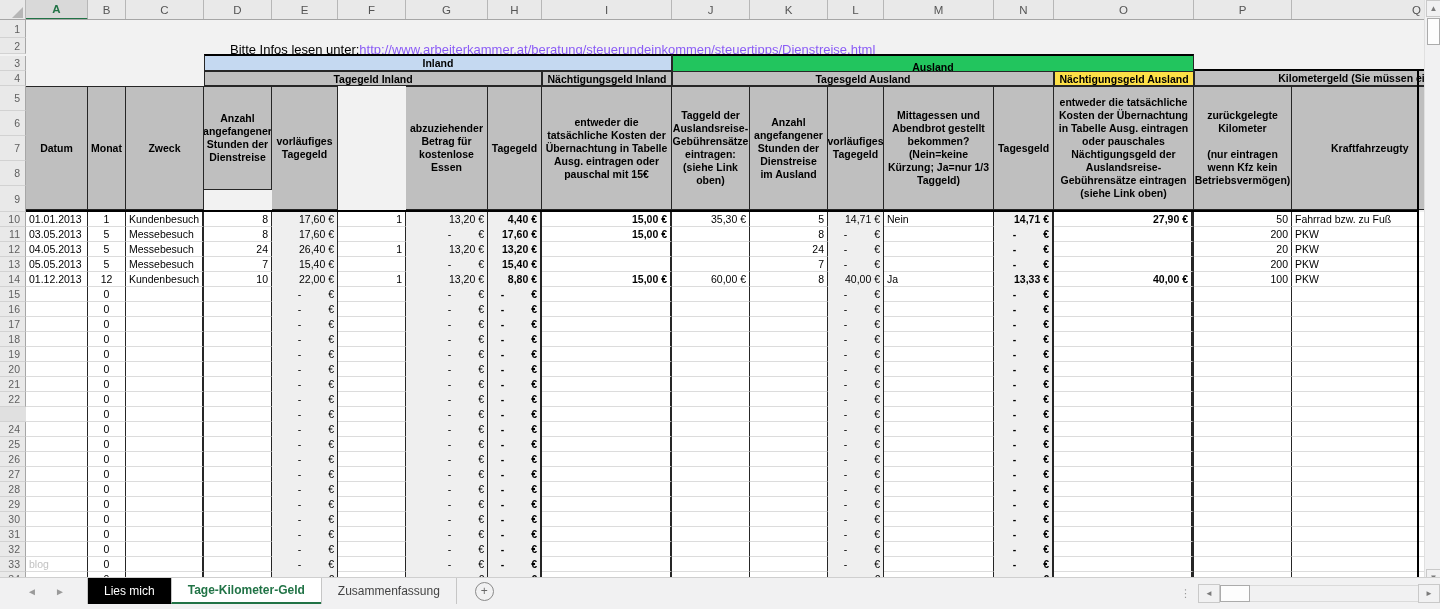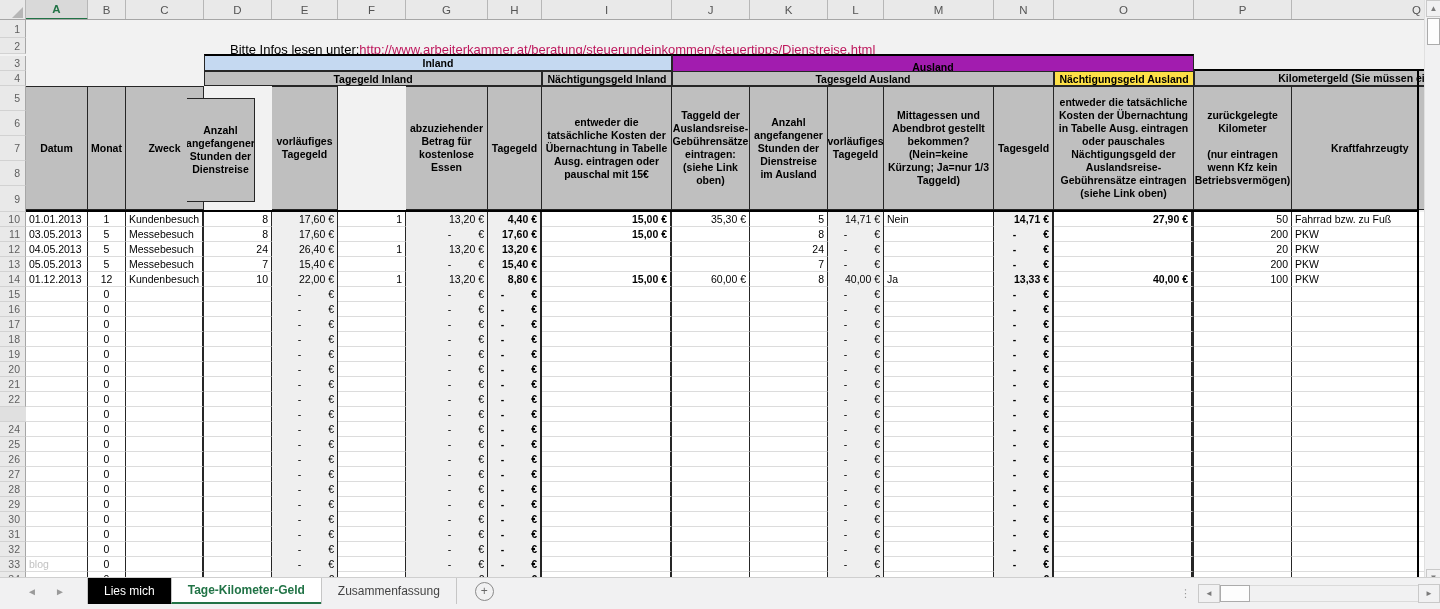--- a/index.html
+++ b/index.html
@@ -42,21 +42,21 @@
   .clipL { justify-content:flex-start; text-align:left; white-space:nowrap; }
 
   .band { border:1px solid #262626; border-top:2px solid #000; font-weight:bold; font-size:10.5px;
           display:flex; align-items:center; justify-content:center; overflow:hidden; white-space:nowrap; color:#000; }
 
   .hline { background:#000; }
   .vline { background:#000; }
 
   
   #linkrow { left:230px; top:20px; height:18px; display:flex; align-items:center; font-size:13px; color:#000; white-space:nowrap; }
-  #linkrow a { color:#be185d; text-decoration:underline; }
+  #linkrow a { color:#8b5cf6; text-decoration:underline; }
 
   
   #vscroll { left:1424px; top:0; width:16px; height:586px; background:#f1f1f2; border-left:1px solid #e0e0e0; }
   .sbtn { background:#f1f1f2; border:1px solid #c9c9c9; display:flex; align-items:center; justify-content:center;
           color:#7b7b7b; font-size:8px; }
   .sthumb { background:#fdfdfd; border:1px solid #ababab; }
 
   
   #tabbar { left:0; top:577px; width:1440px; height:27px; background:#f1f1f2; border-top:1px solid #cfcfcf;
             display:flex; align-items:stretch; font-size:12px; color:#444; }
@@ -134,30 +134,30 @@
       <div class="abs gut" style="left: 0px; top: 432px; width: 26px; height: 15px;">26</div>
       <div class="abs gut" style="left: 0px; top: 447px; width: 26px; height: 15px;">27</div>
       <div class="abs gut" style="left: 0px; top: 462px; width: 26px; height: 15px;">28</div>
       <div class="abs gut" style="left: 0px; top: 477px; width: 26px; height: 15px;">29</div>
       <div class="abs gut" style="left: 0px; top: 492px; width: 26px; height: 15px;">30</div>
       <div class="abs gut" style="left: 0px; top: 507px; width: 26px; height: 15px;">31</div>
       <div class="abs gut" style="left: 0px; top: 522px; width: 26px; height: 15px;">32</div>
       <div class="abs gut" style="left: 0px; top: 537px; width: 26px; height: 15px;">33</div>
       <div class="abs gut" style="left: 0px; top: 552px; width: 26px; height: 15px;">34</div>
       <div class="abs band" style="left: 204px; top: 34px; width: 468px; height: 17px; background: rgb(197, 217, 241);">Inland</div>
-      <div class="abs band" style="left: 672px; top: 34px; width: 522px; height: 24px; background: #a21caf;">Ausland</div>
+      <div class="abs band" style="left: 672px; top: 34px; width: 522px; height: 24px; background: #22c55e;">Ausland</div>
       <div class="abs band" style="left: 204px; top: 51px; width: 338px; height: 15px; background: rgb(191, 191, 191); border-top: 1px solid rgb(38, 38, 38);">Tagegeld Inland</div>
       <div class="abs band" style="left: 542px; top: 51px; width: 130px; height: 15px; background: rgb(191, 191, 191); border-top: 1px solid rgb(38, 38, 38);">Nächtigungsgeld Inland</div>
       <div class="abs band" style="left: 672px; top: 51px; width: 382px; height: 15px; background: rgb(191, 191, 191); border-top: 1px solid rgb(38, 38, 38);">Tagesgeld Ausland</div>
       <div class="abs band" style="left: 1054px; top: 51px; width: 140px; height: 15px; background: #fde047; border-top: 1px solid rgb(38, 38, 38);">Nächtigungsgeld Ausland</div>
       <div class="abs band clipL" style="left: 1194px; top: 49px; width: 255px; height: 17px; background: rgb(191, 191, 191); border-top: 2px solid rgb(0, 0, 0); padding-left: 60px;">Kilometergeld (Sie müssen ei</div>
       <div class="abs hd" style="left: 26px; top: 66px; width: 62px; height: 124px;">Datum</div>
       <div class="abs hd" style="left: 88px; top: 66px; width: 38px; height: 124px;">Monat</div>
       <div class="abs hd" style="left: 126px; top: 66px; width: 78px; height: 124px;">Zweck</div>
-      <div class="abs hd" style="left: 187px; top: 66px; width: 68px; height: 104px; margin-top: 12px;">Anzahl angefangener Stunden der Dienstreise</div>
+      <div class="abs hd" style="left: 204px; top: 66px; width: 68px; height: 104px;">Anzahl angefangener Stunden der Dienstreise</div>
       <div class="abs hd" style="left: 272px; top: 66px; width: 66px; height: 124px;">vorläufiges Tagegeld</div>
       <div class="abs hd" style="left: 406px; top: 66px; width: 82px; height: 124px;">abzuziehender Betrag für kostenlose Essen</div>
       <div class="abs hd" style="left: 488px; top: 66px; width: 54px; height: 124px;">Tagegeld</div>
       <div class="abs hd" style="left: 542px; top: 66px; width: 130px; height: 124px;">entweder die tatsächliche Kosten der Übernachtung in Tabelle Ausg. eintragen oder pauschal mit 15€</div>
       <div class="abs hd" style="left: 672px; top: 66px; width: 78px; height: 124px;">Taggeld der Auslandsreise-Gebührensätze eintragen: (siehe Link oben)</div>
       <div class="abs hd" style="left: 750px; top: 66px; width: 78px; height: 124px;">Anzahl angefangener Stunden der Dienstreise im Ausland</div>
       <div class="abs hd" style="left: 828px; top: 66px; width: 56px; height: 124px;">vorläufiges Tagegeld</div>
       <div class="abs hd" style="left: 884px; top: 66px; width: 110px; height: 124px;">Mittagessen und Abendbrot gestellt bekommen? (Nein=keine Kürzung; Ja=nur 1/3 Taggeld)</div>
       <div class="abs hd" style="left: 994px; top: 66px; width: 60px; height: 124px;">Tagesgeld</div>
       <div class="abs hd" style="left: 1054px; top: 66px; width: 140px; height: 124px;">entweder die tatsächliche Kosten der Übernachtung in Tabelle Ausg. eintragen oder pauschales Nächtigungsgeld der Auslandsreise-Gebührensätze eintragen (siehe Link oben)</div>

